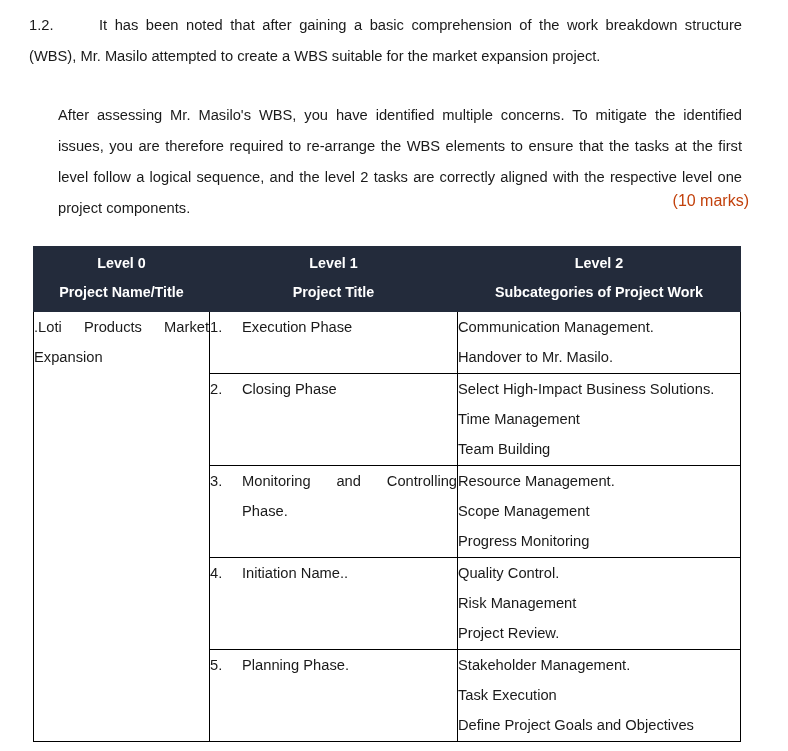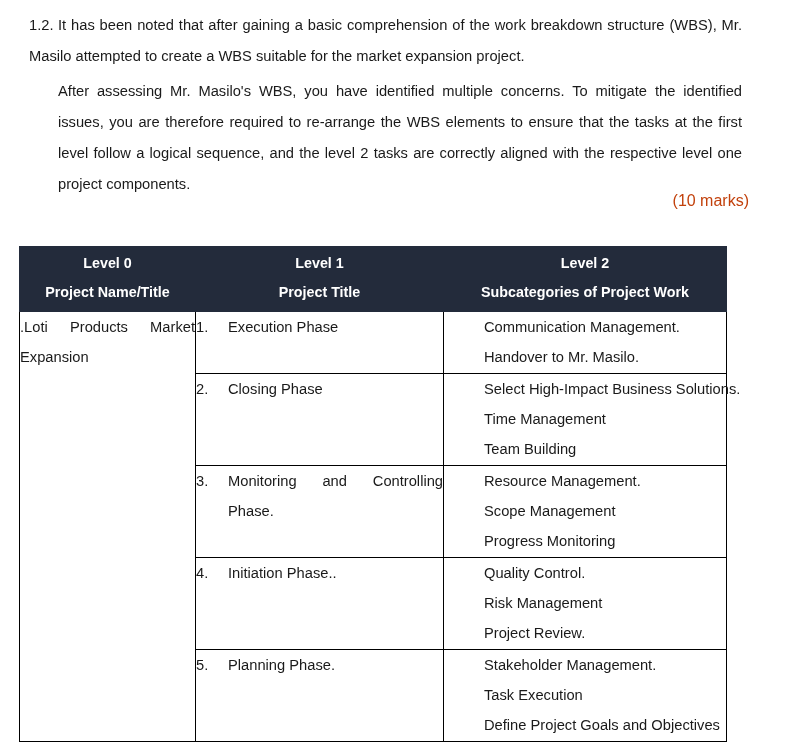--- a/index.html
+++ b/index.html
@@ -37,41 +37,42 @@
     top: 10px;
     width: 713px;
     text-indent: 0;
   }
   #q-first-para .q-number {
     display: inline-block;
     width: 29px;
   }
   #q-first-para .q-body {
     display: inline;
+    margin-left: 41px;
   }
 
   #q-second-para {
     left: 58px;
-    top: 76px;
+    top: 100px;
     width: 684px;
   }
 
   #q-marks {
     position: absolute;
     right: 39px;
     top: 185px;
     font-size: 16px;
     line-height: 31px;
     color: #c2410c;
   }
 
   
   #wbs-table {
     position: absolute;
-    left: 19px;
+    left: 33px;
     top: 246px;
     width: 707px;
     border-collapse: collapse;
     table-layout: fixed;
   }
 
   #wbs-table th,
   #wbs-table td {
     border: 1.3px solid #000000;
     vertical-align: top;
@@ -143,21 +144,20 @@
   
   .cell-subcats {
     padding: 6px 6px 6px 7px;
     font-size: 14.7px;
     line-height: 30px;
     color: #1a1a1a;
   }
   .cell-subcats .subcat-item {
     display: block;
     white-space: nowrap;
-    margin-left: 40px;
   }
 </style>
 </head>
 <body>
 
 <div id="question-block">
 
   <div class="q-para" id="q-first-para">
     <span class="q-number">1.2.</span><span class="q-body">It has been noted that after gaining a basic comprehension of the work breakdown structure (WBS), Mr. Masilo attempted to create a WBS suitable for the market expansion project.</span>
   </div>
@@ -233,21 +233,21 @@
         <span class="subcat-item">Resource Management.</span>
         <span class="subcat-item">Scope Management</span>
         <span class="subcat-item">Progress Monitoring</span>
       </td>
     </tr>
 
     <tr>
       <td class="cell-task" style="height:91px;">
         <div class="task-row">
           <span class="task-num">4.</span>
-          <span class="task-text">Initiation Phase..</span>
+          <span class="task-text">Initiation Name..</span>
         </div>
       </td>
       <td class="cell-subcats">
         <span class="subcat-item">Quality Control.</span>
         <span class="subcat-item">Risk Management</span>
         <span class="subcat-item">Project Review.</span>
       </td>
     </tr>
 
     <tr>

